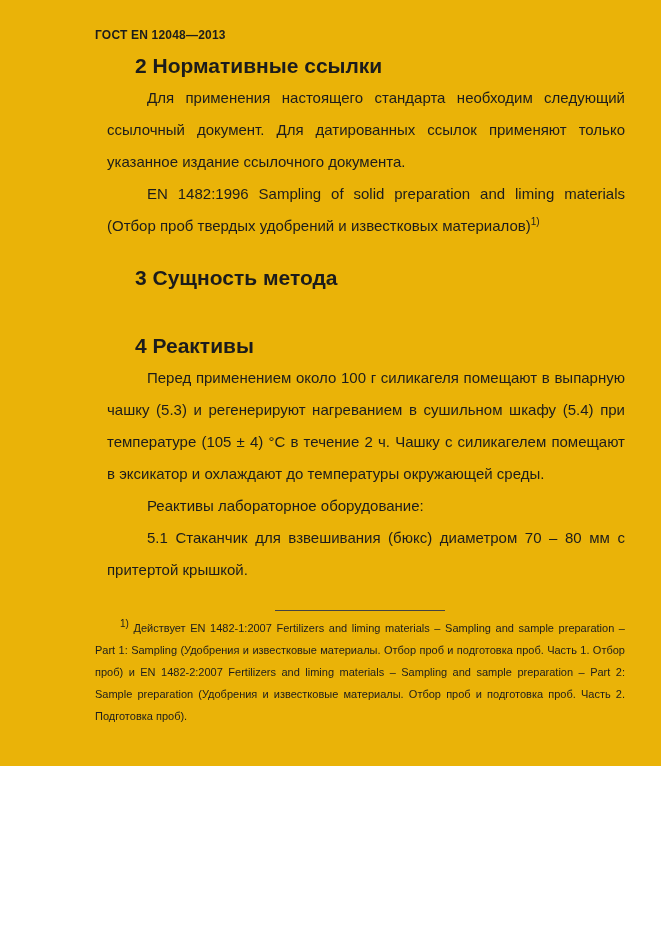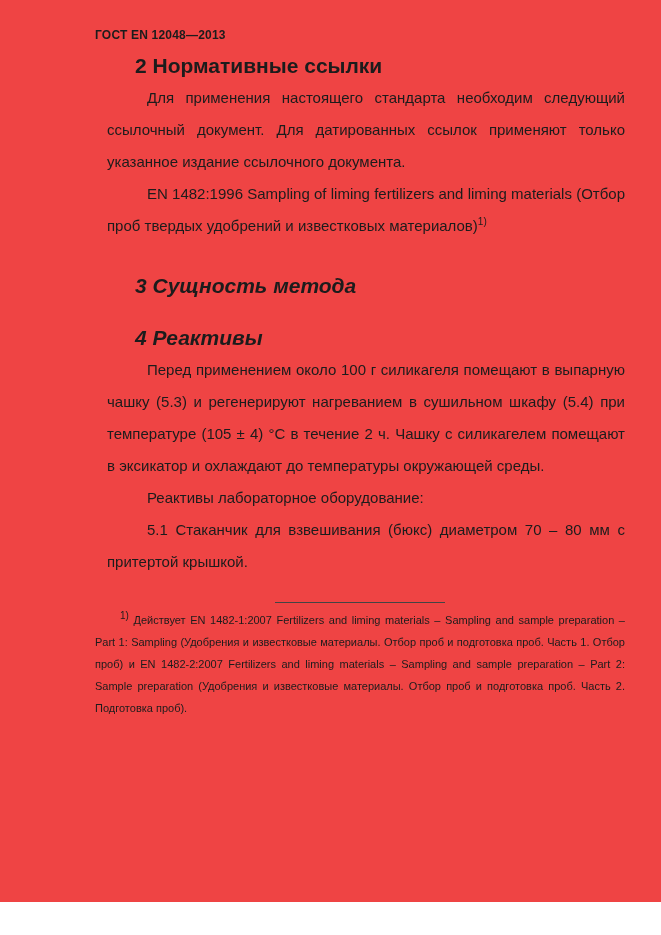--- a/index.html
+++ b/index.html
@@ -6,39 +6,39 @@
   html, body { background: #ffffff; }
   body {
     width: 661px;
     height: 935px;
     font-family: "Liberation Sans", sans-serif;
     color: #1c1c1c;
     overflow: hidden;
   }
   .page {
     width: 661px;
-    height: 902px;
+    height: 766px;
     padding: 28px 36px 0 95px;
     position: relative;
-    background: #ef4444;
+    background: #eab308;
   }
   .doc-header {
     font-size: 12px;
     font-weight: bold;
     letter-spacing: 0.2px;
   }
   .heading {
     font-size: 21px;
     font-weight: bold;
     line-height: 32px;
     text-indent: 40px;
   }
   .mt-first { margin-top: 8px; }
-  .mt-med  { margin-top: 28px; font-style: italic; }
-  .mt-big  { margin-top: 20px; font-style: italic; }
+  .mt-med  { margin-top: 20px; }
+  .mt-big  { margin-top: 36px; }
   .para {
     font-size: 15px;
     line-height: 32px;
     text-align: justify;
     text-indent: 40px;
     margin-left: 12px;
   }
   sup {
     font-size: 10px;
     line-height: 0;
@@ -62,21 +62,21 @@
 <body>
 
 <div class="page">
 
   <div class="doc-header">ГОСТ EN 12048—2013</div>
 
   <div class="heading mt-first">2 Нормативные ссылки</div>
 
   <div class="para">Для применения настоящего стандарта необходим следующий ссылочный документ. Для датированных ссылок применяют только указанное издание ссылочного документа.</div>
 
-  <div class="para"><span>EN 1482:1996 Sampling of liming fertilizers and liming materials (Отбор проб твердых удобрений и известковых материалов)</span><sup>1)</sup></div>
+  <div class="para"><span>EN 1482:1996 Sampling of solid preparation and liming materials (Отбор проб твердых удобрений и известковых материалов)</span><sup>1)</sup></div>
 
   <div class="heading mt-med">3 Сущность метода</div>
 
 
   <div class="heading mt-big">4 Реактивы</div>
 
 
   <div class="para">Перед применением около 100 г силикагеля помещают в выпарную чашку (5.3) и регенерируют нагреванием в сушильном шкафу (5.4) при температуре (105 ± 4) °С в течение 2 ч. Чашку с силикагелем помещают в эксикатор и охлаждают до температуры окружающей среды.</div>
 
 

